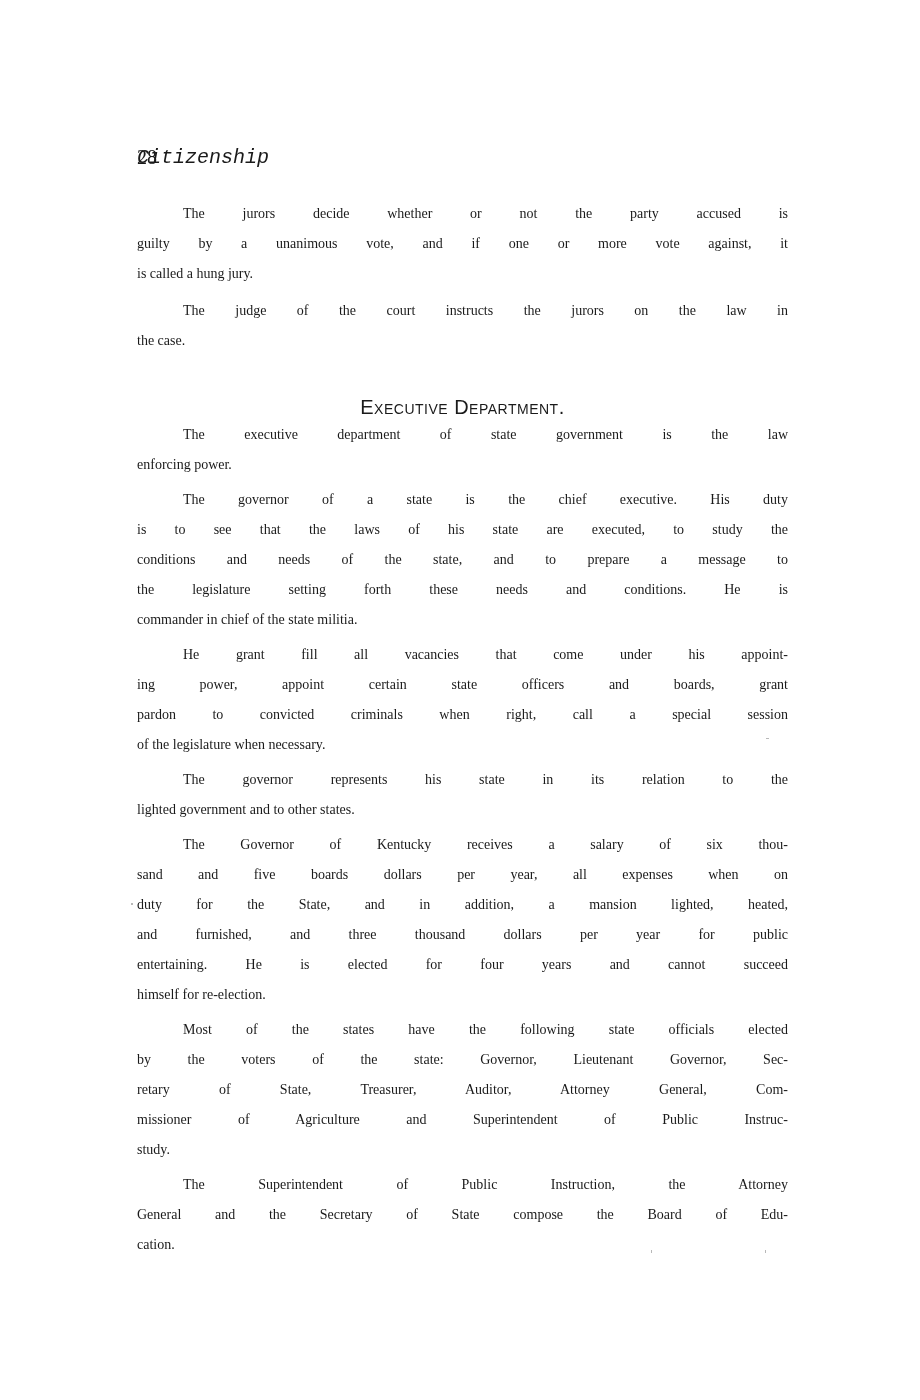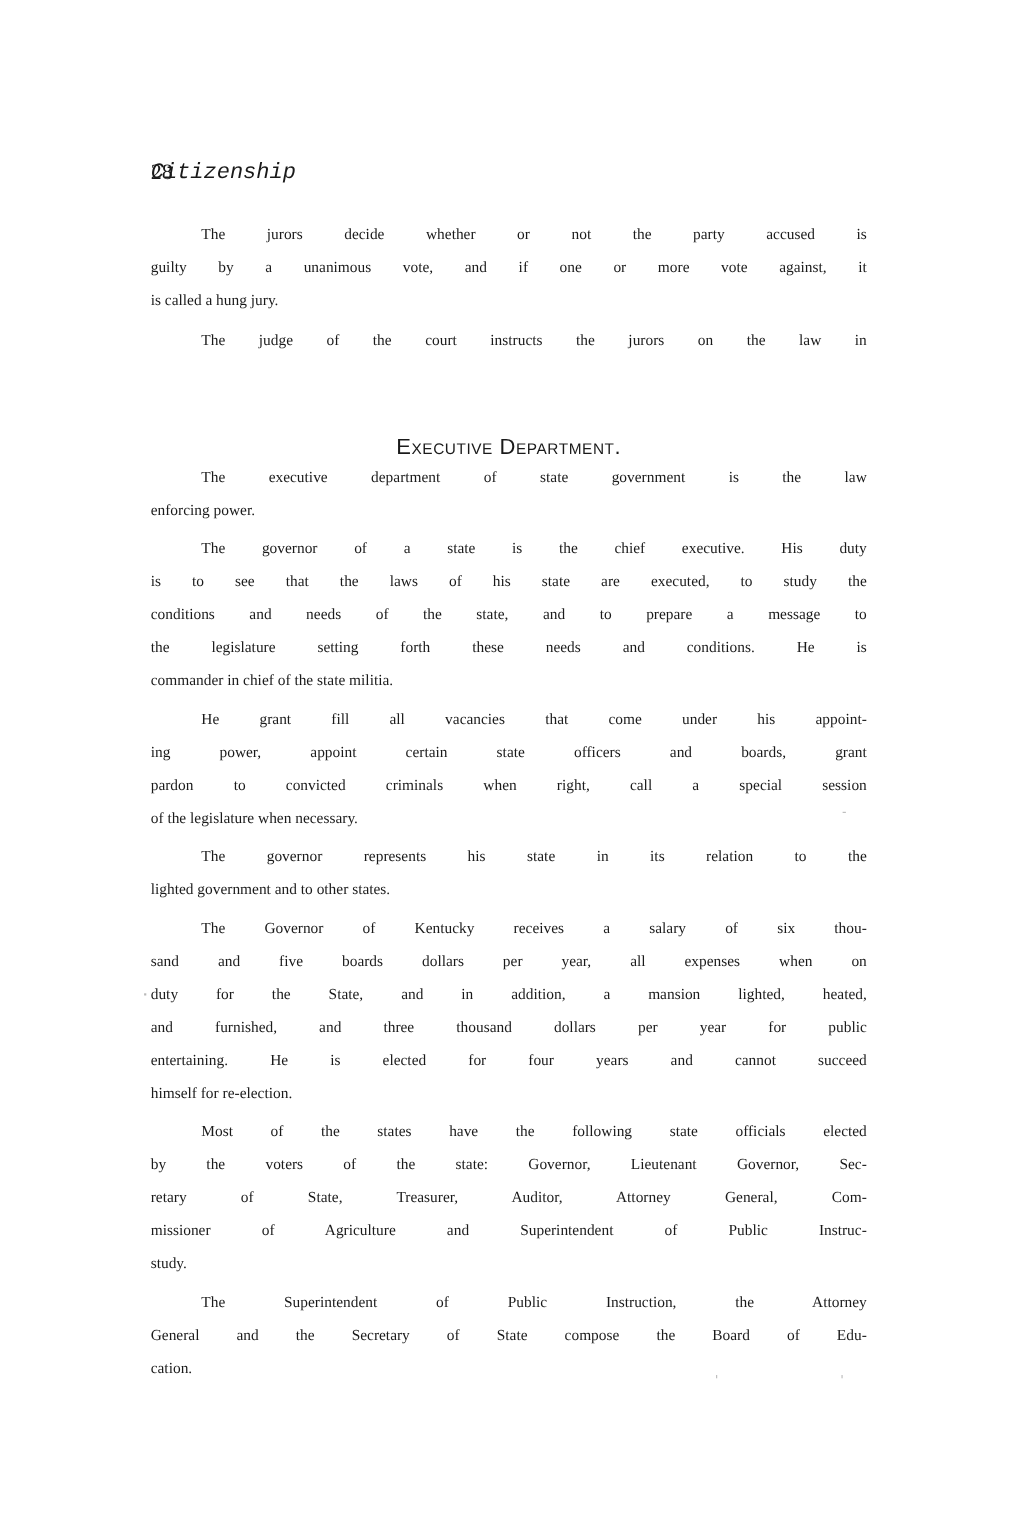--- a/index.html
+++ b/index.html
@@ -89,20 +89,21 @@
   <div class="running-head">
     <span class="page-number">28</span>
     <span class="running-title">Citizenship</span>
   </div>
 
   <div class="line indent" style="top:200px">The jurors decide whether or not the party accused is</div>
   <div class="line" style="top:230px">guilty by a unanimous vote, and if one or more vote against, it</div>
   <div class="line last" style="top:260px">is called a hung jury.</div>
 
   <div class="line indent" style="top:297px">The judge of the court instructs the jurors on the law in</div>
+  <div class="line last" style="top:327px">the case.</div>
 
   <div class="heading">Executive Department.</div>
 
   <div class="line indent" style="top:421px">The executive department of state government is the law</div>
   <div class="line last" style="top:451px">enforcing power.</div>
 
   <div class="line indent" style="top:486px">The governor of a state is the chief executive.  His duty</div>
   <div class="line" style="top:516px">is to see that the laws of his state are executed, to study the</div>
   <div class="line" style="top:546px">conditions and needs of the state, and to prepare a message to</div>
   <div class="line" style="top:576px">the legislature setting forth these needs and conditions.  He is</div>

